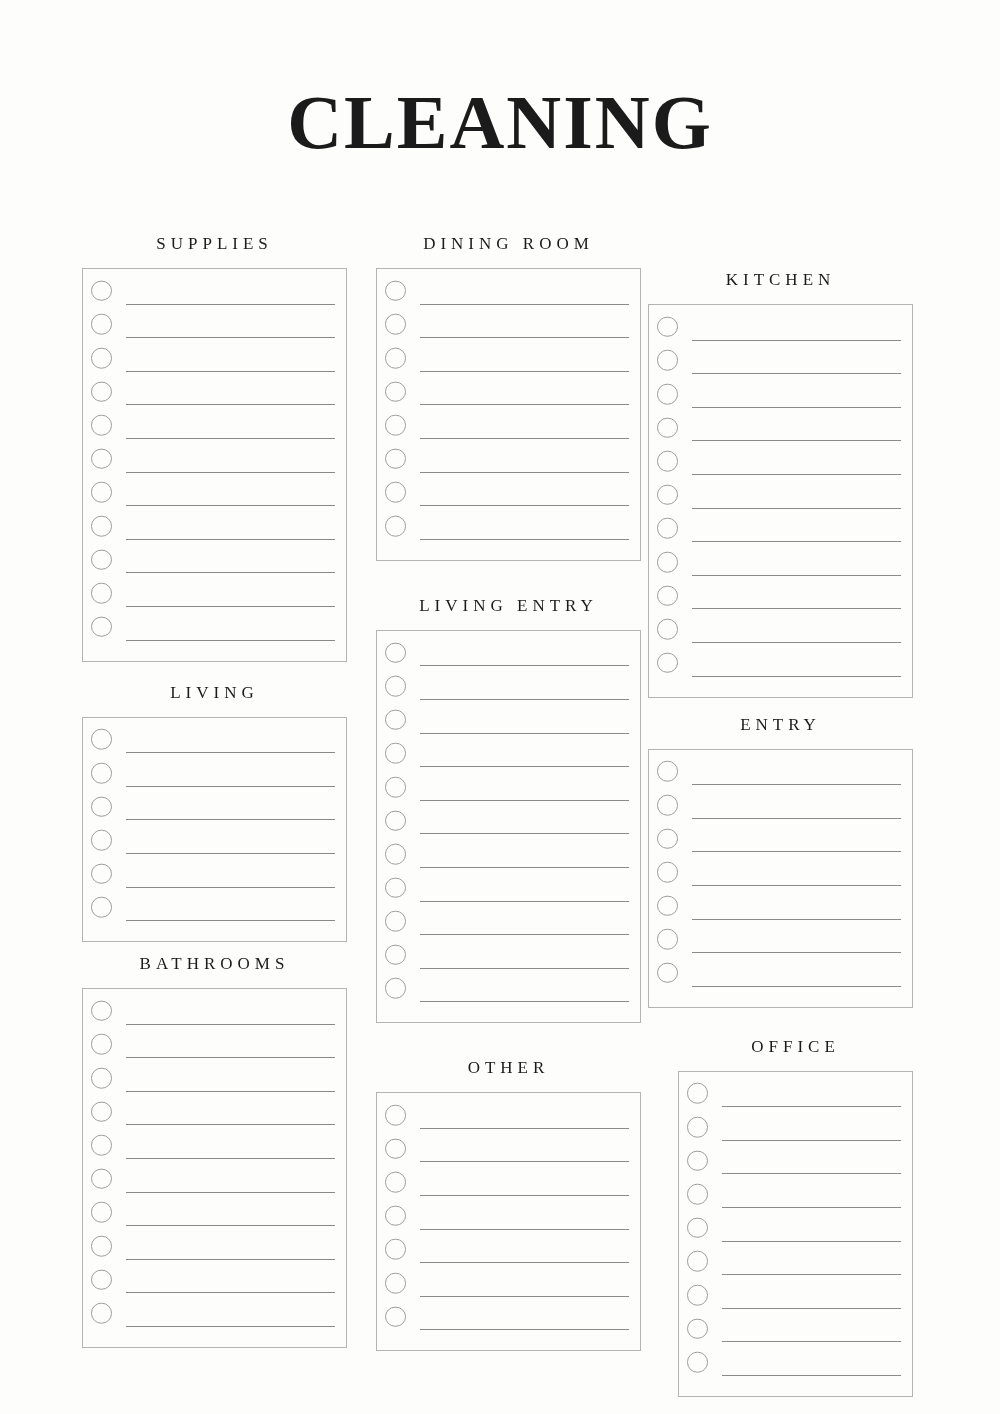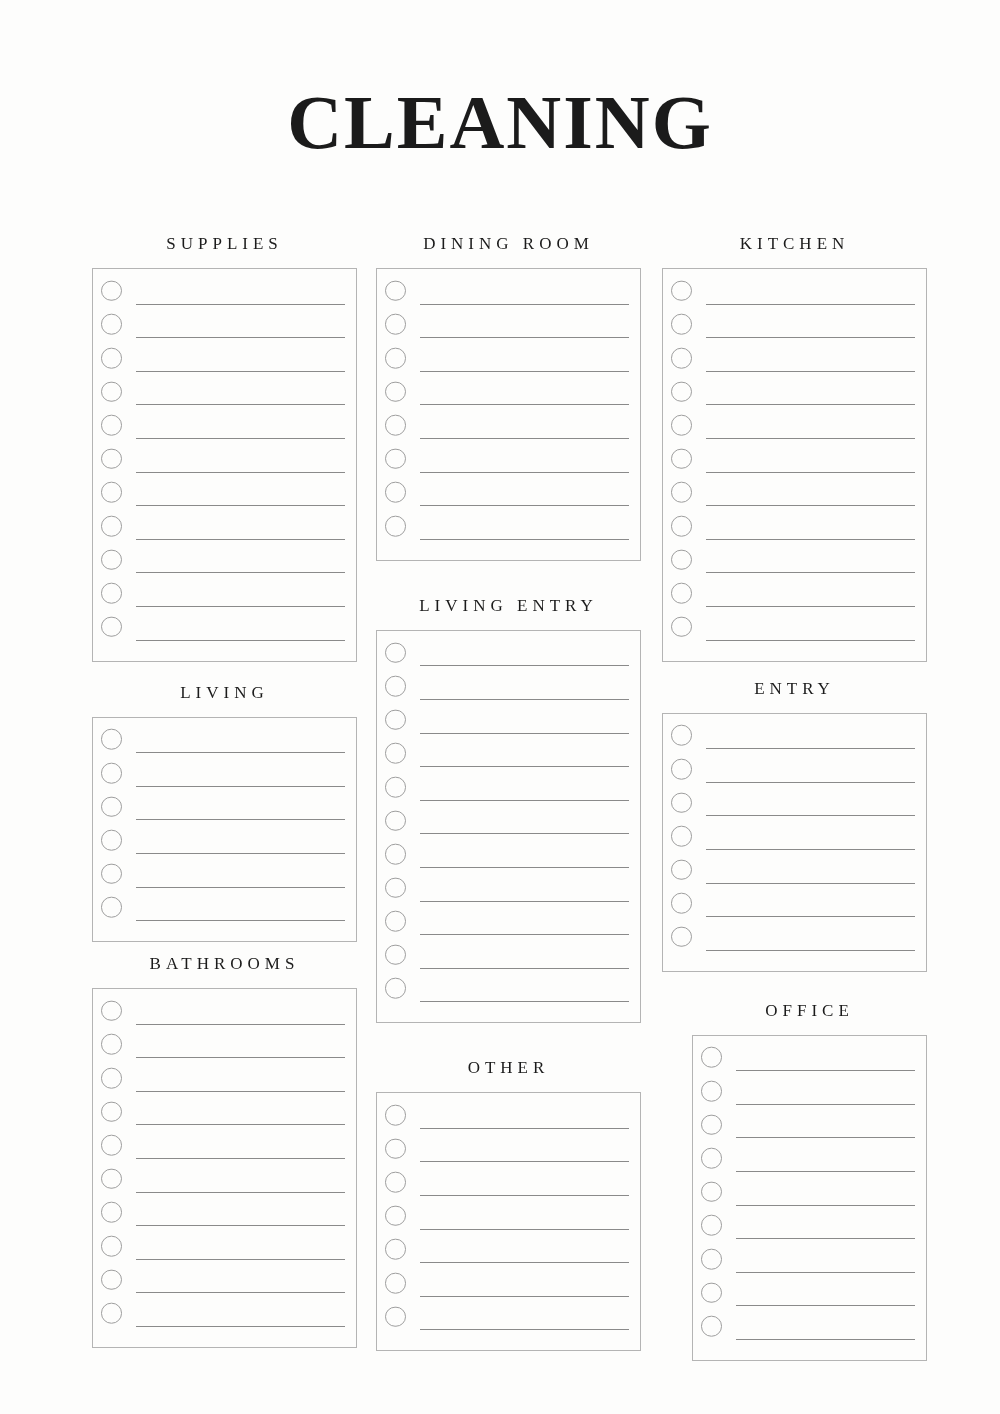--- a/index.html
+++ b/index.html
@@ -12,23 +12,23 @@
     overflow:hidden;
   }
   .page{position:absolute;inset:0;}
   .title{
     position:absolute;top:84px;left:0;width:100%;
     margin:0;text-align:center;
     font-size:76px;line-height:1;font-weight:bold;
     letter-spacing:2px;color:var(--text,#1b1b1b);
   }
   .col{position:absolute;top:0;width:265px;}
-  .col1{left:92px;}
+  .col1{left:82px;}
   .col2{left:367px;padding-left:9px;}
-  .col3{left:662px;}
+  .col3{left:648px;margin-top:36px;}
   .section{margin:0;}
   .section-title{
     margin:0 0 14px 0;
     font-size:17px;line-height:20px;font-weight:500;
     letter-spacing:5px;text-align:center;
     color:var(--text,#1b1b1b);
     white-space:nowrap;
   }
   .box{
     border:1px solid var(--box-border,#b4b4b4);

